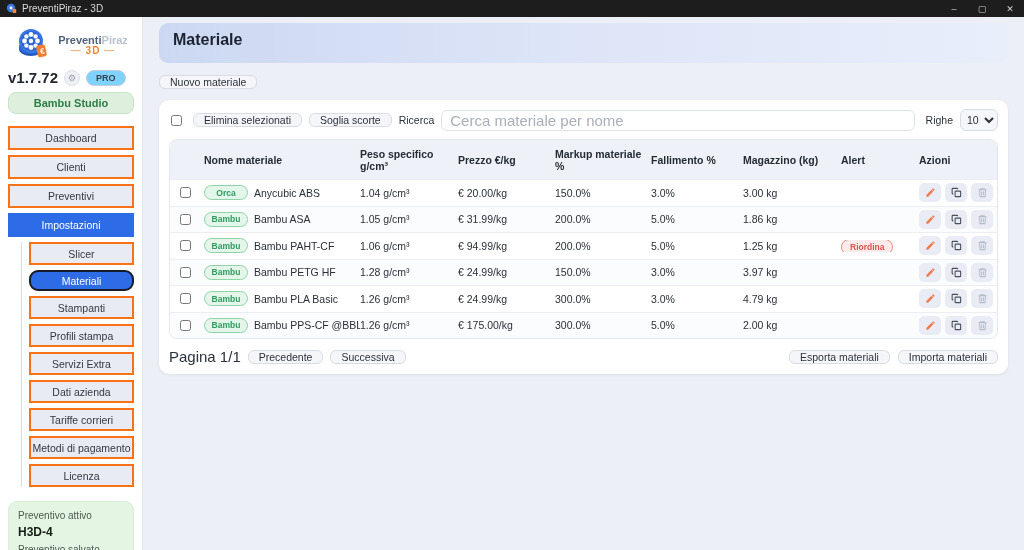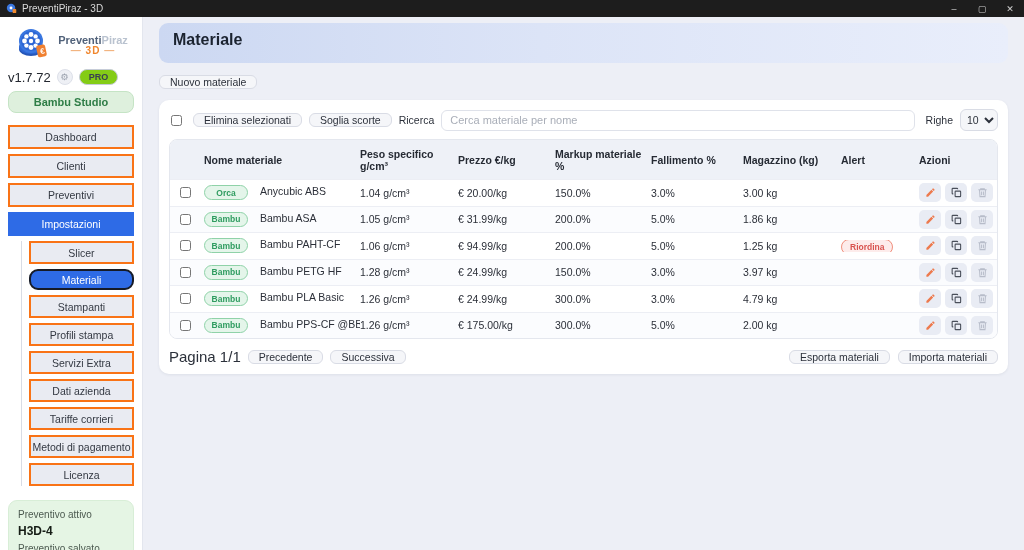--- a/index.html
+++ b/index.html
@@ -21,24 +21,24 @@
 
   
   .logo { display:flex; align-items:center; justify-content:center; gap:4px; margin:4px 0 6px; }
   .logo-text { line-height:1; }
   .logo-brand { font-size:11px; font-weight:bold; }
   .logo-brand .p1 { color:#51627a; }
   .logo-brand .p2 { color:#b9c2cf; }
   .logo-3d { font-size:10px; font-weight:bold; color:#f0862d; text-align:center; letter-spacing:1px; }
   .logo-3d .dash { color:#f2b27d; }
   .version-row { display:flex; align-items:center; gap:6px; margin:2px 0 6px; }
-  .version { font-size:13px; color:#23272f; }
+  .version { font-size:15px; color:#23272f;font-weight:bold; }
   .gear-btn { width:16px; height:16px; border-radius:50%; background:#eef0f5; border:1px solid #dde0e9;
     display:flex; align-items:center; justify-content:center; font-size:9px; color:#9aa1ad; }
-  .pro-badge { font-size:9px; font-weight:bold; color:#3a4150; background:#84cc16;
+  .pro-badge { font-size:9px; font-weight:bold; color:#3a4150; background:#7dd3fc;
     border:1px solid #c6ccd8; border-radius:9px; padding:2px 9px; }
   .bambu-btn { width:100%; background:#def0dd; border:1px solid #c5e4c5; border-radius:8px;
     color:#2e7d46; font-weight:bold; font-size:11px; padding:4px 0; text-align:center; margin-bottom:12px; cursor:pointer; }
   .nav-item { width:100%; background:#e9ebf2; border:2px solid #f97316; border-radius:0;
     font-size:10.5px; color:#33384266; color:#333842; text-align:center; padding:4px 0; margin-bottom:5px; cursor:pointer; }
   .nav-item.active { background:#2e6be6; border-color:#2e6be6; color:#ffffff; }
   .subnav { margin:1px 0 2px 13px; border-left:1px solid #d8dce5; padding-left:7px; }
   .subnav .nav-item { padding:3.5px 0; }
   .subnav .nav-item.selected { background:#2e6be6; color:#fff; border:2px solid #161b27; border-radius:9px; padding:2.5px 0; }
   .quote-box { margin-top:14px; background:#e5f5e4; border:1px solid #d8eed7; border-radius:9px; padding:8px 9px; }
@@ -55,37 +55,37 @@
     color:#2c313b; padding:0 10px; cursor:pointer; white-space:nowrap;
     font-family:Liberation Sans, sans-serif; }
   .new-material { margin-bottom:11px; }
 
   
   .card { background:#ffffff; border-radius:10px; padding:9px 10px; box-shadow:0 1px 3px rgba(40,50,80,.08); }
   .toolbar { display:flex; align-items:center; gap:7px; }
   .toolbar input[type=checkbox] { width:11px; height:11px; margin:0 4px 0 2px; }
   .search-label { font-size:10.5px; color:#2c313b; }
   .search-input { flex:1; border:1px solid #dfe2ea; border-radius:6px; height:21px; padding:0 8px;
-    font-size:11px; color:#2c313b; outline:none; font-family:"Liberation Sans","DejaVu Sans",sans-serif; }
+    font-size:15px; color:#2c313b; outline:none; font-family:"Liberation Sans","DejaVu Sans",sans-serif; }
   .search-input::placeholder { color:#a9aeb8; }
   .rows-label { font-size:10.5px; color:#2c313b; margin-left:4px; }
   .rows-select { border:1px solid #d9dce5; border-radius:6px; background:#f5f6f9; height:22px;
     font-size:10.5px; color:#2c313b; padding:0 2px; font-family:"Liberation Sans","DejaVu Sans",sans-serif; }
 
   
   .table { border:1px solid #e4e7ee; border-radius:8px; overflow:hidden; margin-top:8px; }
   .trow { display:grid; grid-template-columns:34px 156px 98px 97px 96px 92px 98px 78px 1fr; align-items:center; }
   .thead { background:#eef1f7; height:39px; }
   .th { font-size:10.5px; font-weight:bold; color:#262b34; padding-right:4px; }
   .tbody .trow { height:26.5px; border-top:1px solid #eceef4; background:#ffffff; }
   .tbody .trow:nth-child(even) { background:#fbfcfe; }
   .td { font-size:10.5px; color:#2b2f38; padding-right:4px; overflow:hidden; white-space:nowrap; }
   .td-check { display:flex; justify-content:center; }
   .td-check input { width:11px; height:11px; }
-  .td-name { display:flex; gap:12px; }
+  .td-name { display:flex; align-items:center; gap:6px; }
   .badge-src { font-size:8.5px; font-weight:bold; color:#2f9c60; background:#e4f5ea;
     border:1px solid #8fd2a8; border-radius:8px; padding:1.5px 0; width:44px; text-align:center; flex:0 0 auto; }
   .badge-alert { font-size:8.5px; font-weight:bold; color:#d9534f; background:#fdeceb;
     border:1px solid #f0917f; border-radius:9px; padding:2px 8px; }
   .td-actions { display:flex; gap:4px; }
   .act-btn { width:22px; height:19px; background:#e9ecf4; border:none; border-radius:5px;
     display:flex; align-items:center; justify-content:center; cursor:pointer; padding:0; }
   .act-btn svg { display:block; }
 
   

